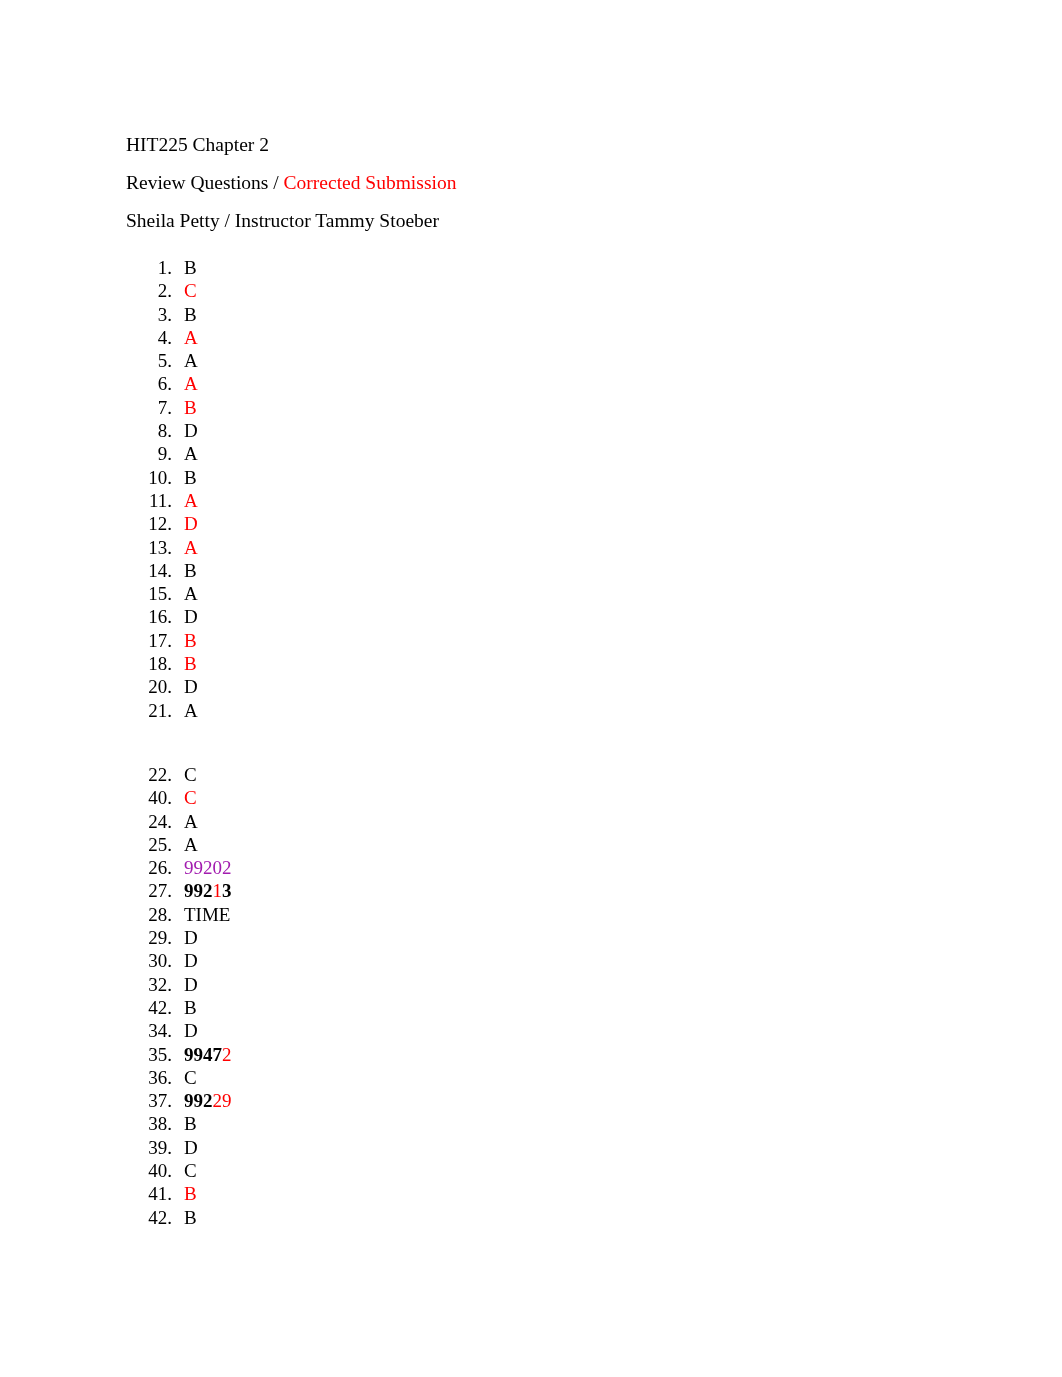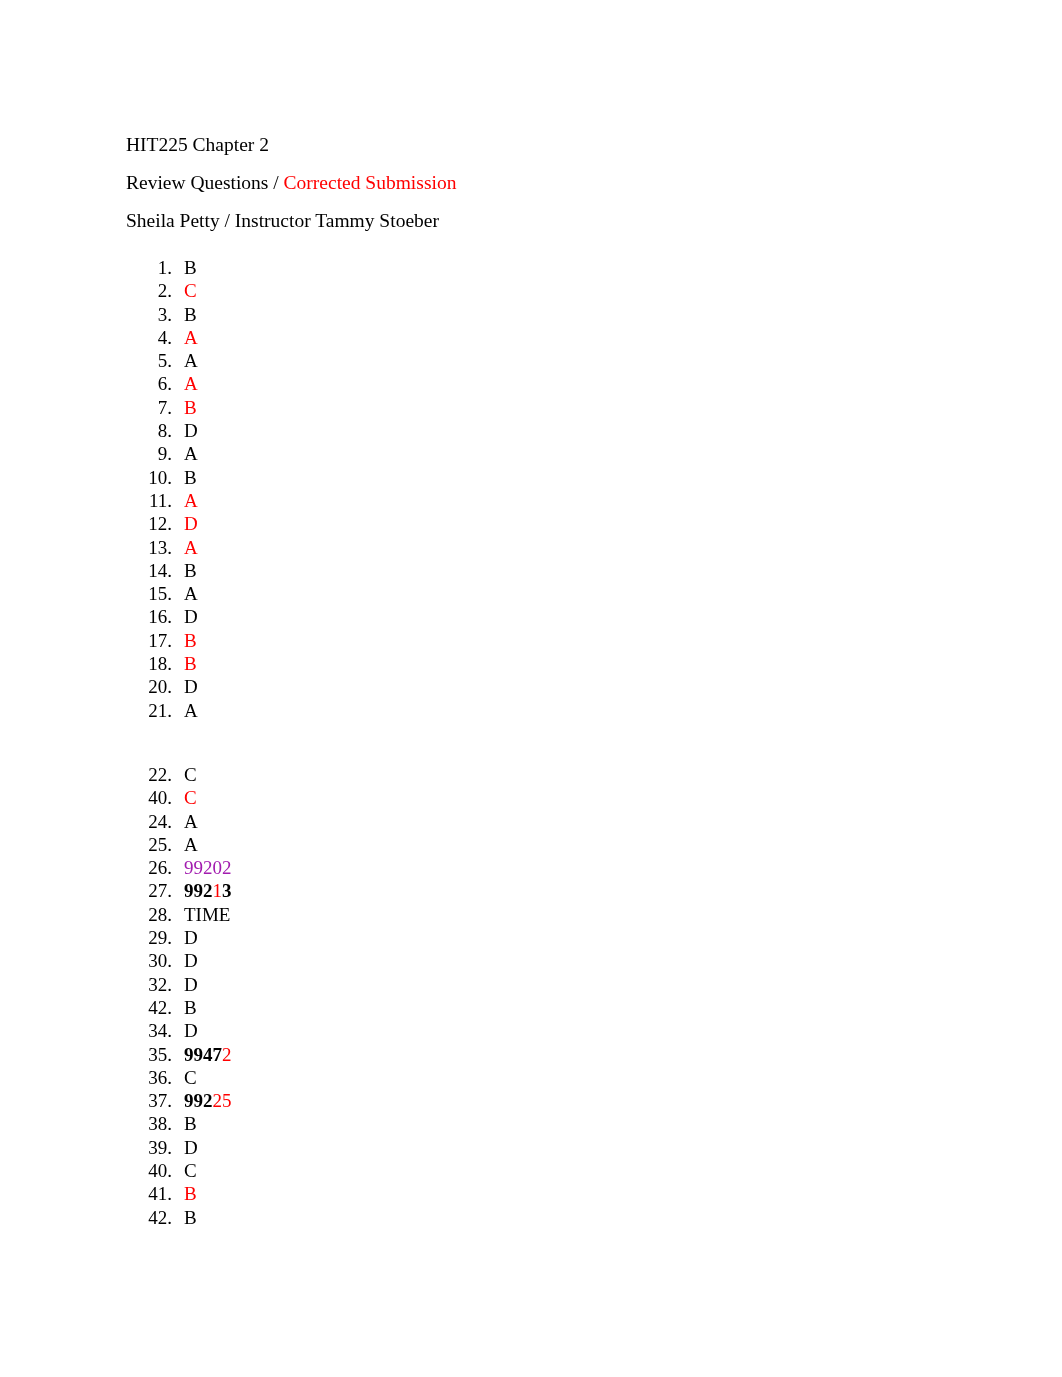--- a/index.html
+++ b/index.html
@@ -213,21 +213,21 @@
       <li class="answer-item">
         <span class="num">35.</span>
         <span class="val"><span class="seg-black">9947</span><span class="seg-red">2</span></span>
       </li>
       <li class="answer-item">
         <span class="num">36.</span>
         <span class="val" style="color: rgb(0, 0, 0);">C</span>
       </li>
       <li class="answer-item">
         <span class="num">37.</span>
-        <span class="val"><span class="seg-black">992</span><span class="seg-red">25</span></span>
+        <span class="val"><span class="seg-black">992</span><span class="seg-red">29</span></span>
       </li>
       <li class="answer-item">
         <span class="num">38.</span>
         <span class="val" style="color: rgb(0, 0, 0);">B</span>
       </li>
       <li class="answer-item">
         <span class="num">39.</span>
         <span class="val" style="color: rgb(0, 0, 0);">D</span>
       </li>
       <li class="answer-item">

